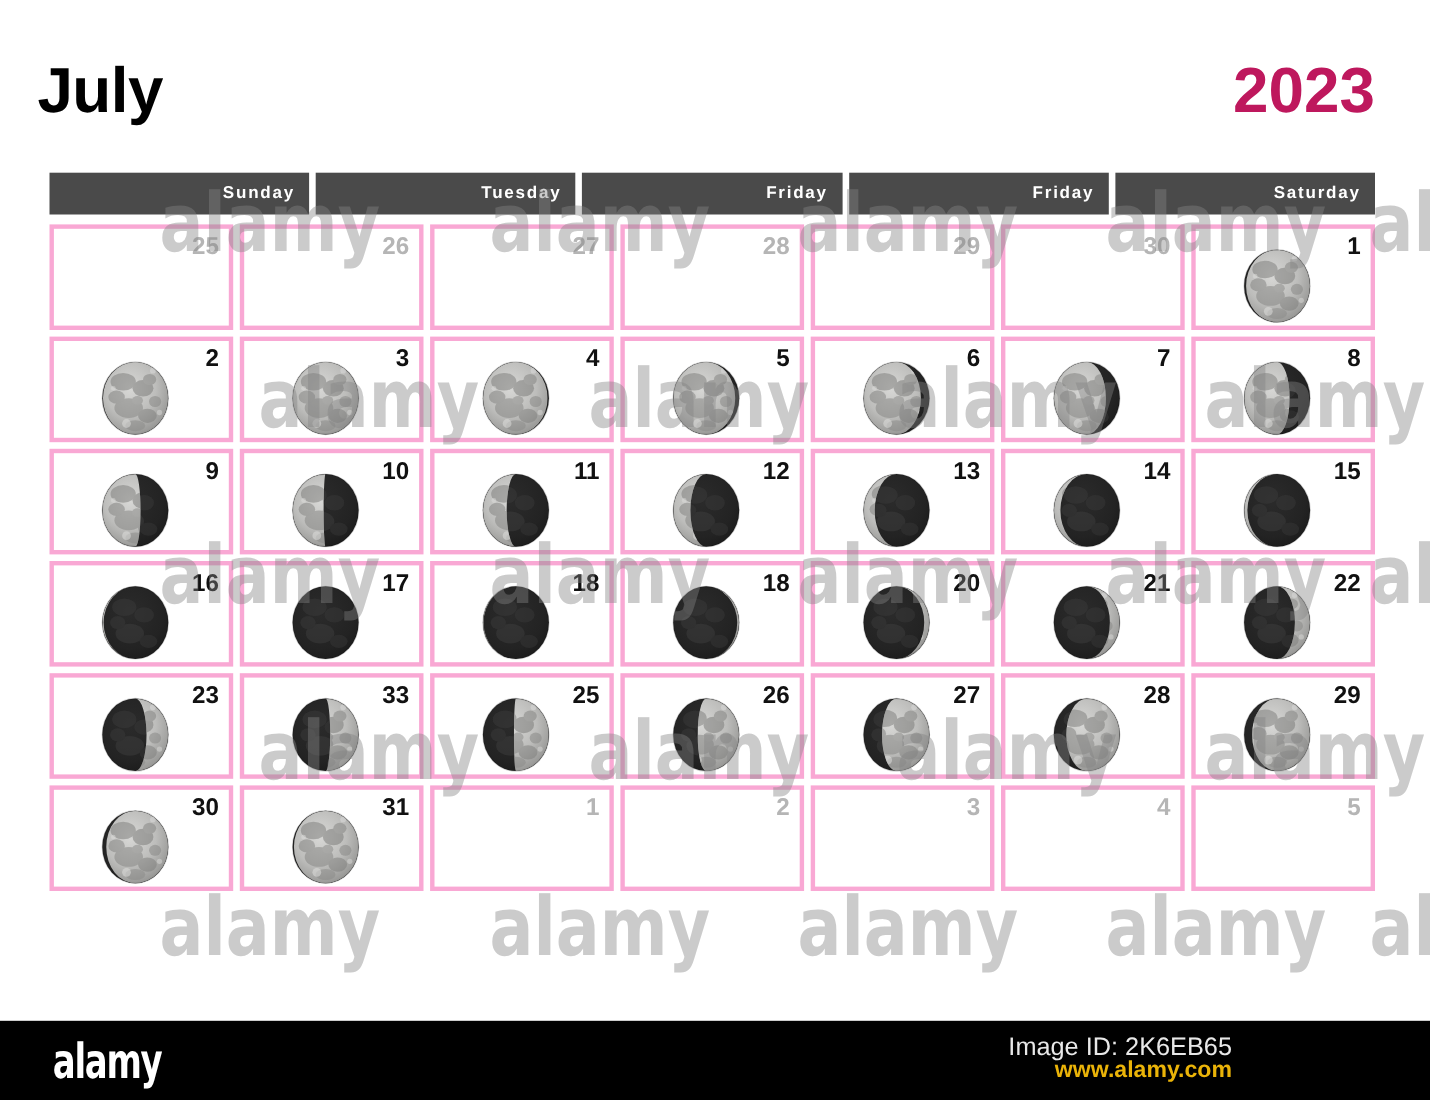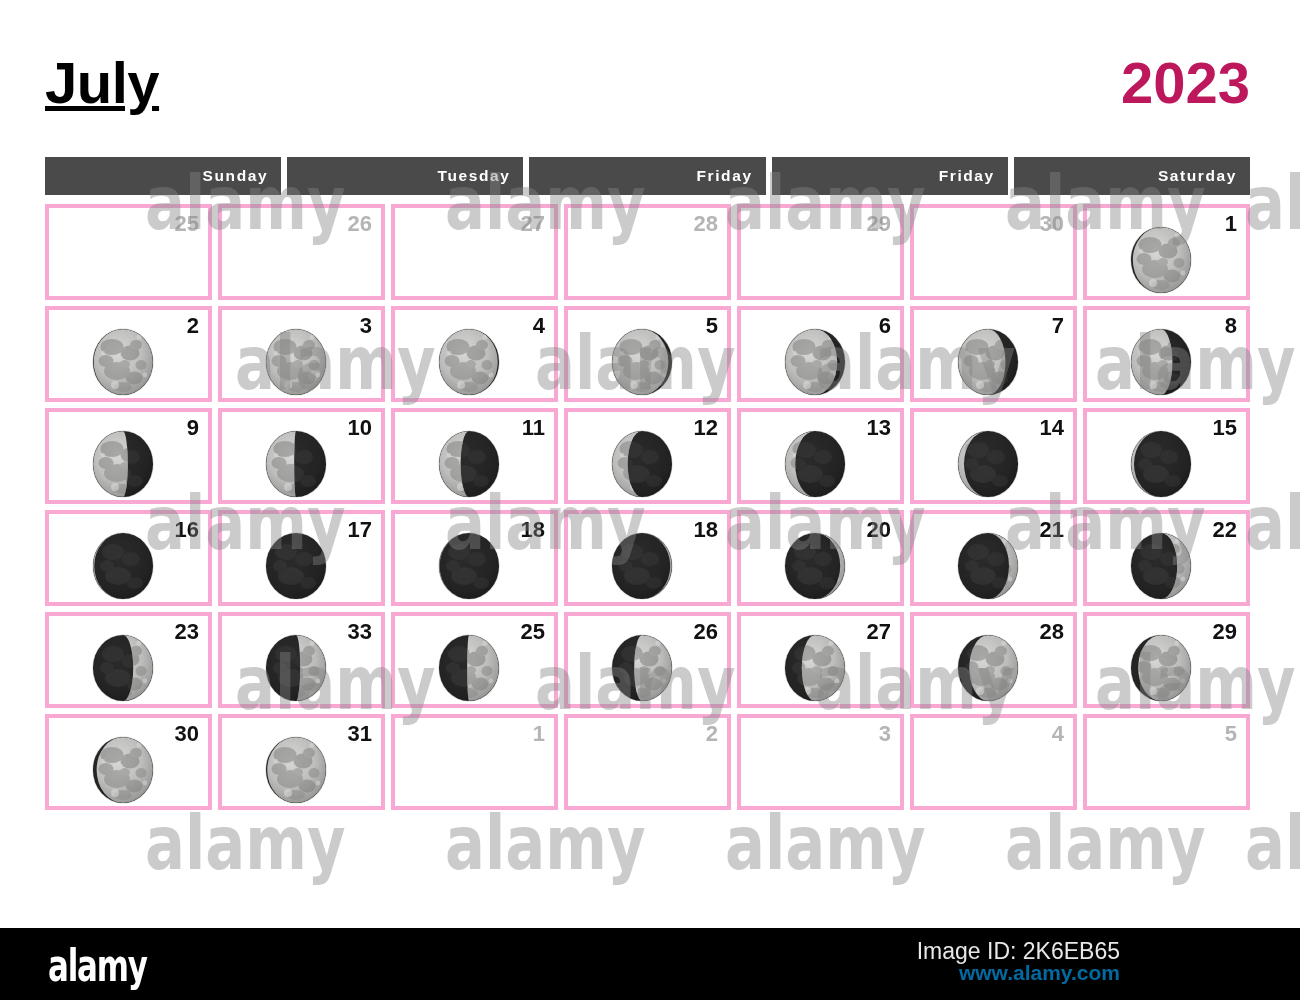--- a/index.html
+++ b/index.html
@@ -9,23 +9,23 @@
     font-family:"Liberation Sans", sans-serif;
     overflow:hidden;
   }
   #page { position:relative; width:1300px; height:1000px; background:#fff; }
 
   
   .title-band {
     position:absolute; left:0; top:46px; width:1300px; height:78px;
   }
   .month-title {
-    position:absolute; left:45px; top:0;
+    position:absolute; left:34px; top:0;
     font-size:58px; font-weight:bold; color:#000;
-    letter-spacing:-0.5px; line-height:74px;text-decoration:underline;
+    letter-spacing:-0.5px; line-height:74px;
   }
   .year-title {
     position:absolute; right:50px; top:0;
     font-size:58px; font-weight:bold; color:#be185d;
     letter-spacing:0px; line-height:74px;
   }
 
   
   .cal {
     position:absolute; left:45px; top:157px;
@@ -91,21 +91,21 @@
     font-family:"DejaVu Sans Condensed","Liberation Sans", sans-serif;
     letter-spacing:-1.5px;
     transform:scaleX(0.78); transform-origin:left center;
   }
   .img-id {
     position:absolute; right:180px; top:10px;
     color:#e8e8e8; font-size:23px; font-weight:normal;
   }
   .alamy-url {
     position:absolute; right:180px; top:33px;
-    color:#0369a1; font-size:21px; font-weight:bold;
+    color:#eab308; font-size:21px; font-weight:bold;
   }
 </style>
 </head>
 <body>
 
 <div id="page">
 
   <div class="title-band">
     <div class="month-title">July</div>
     <div class="year-title">2023</div>

